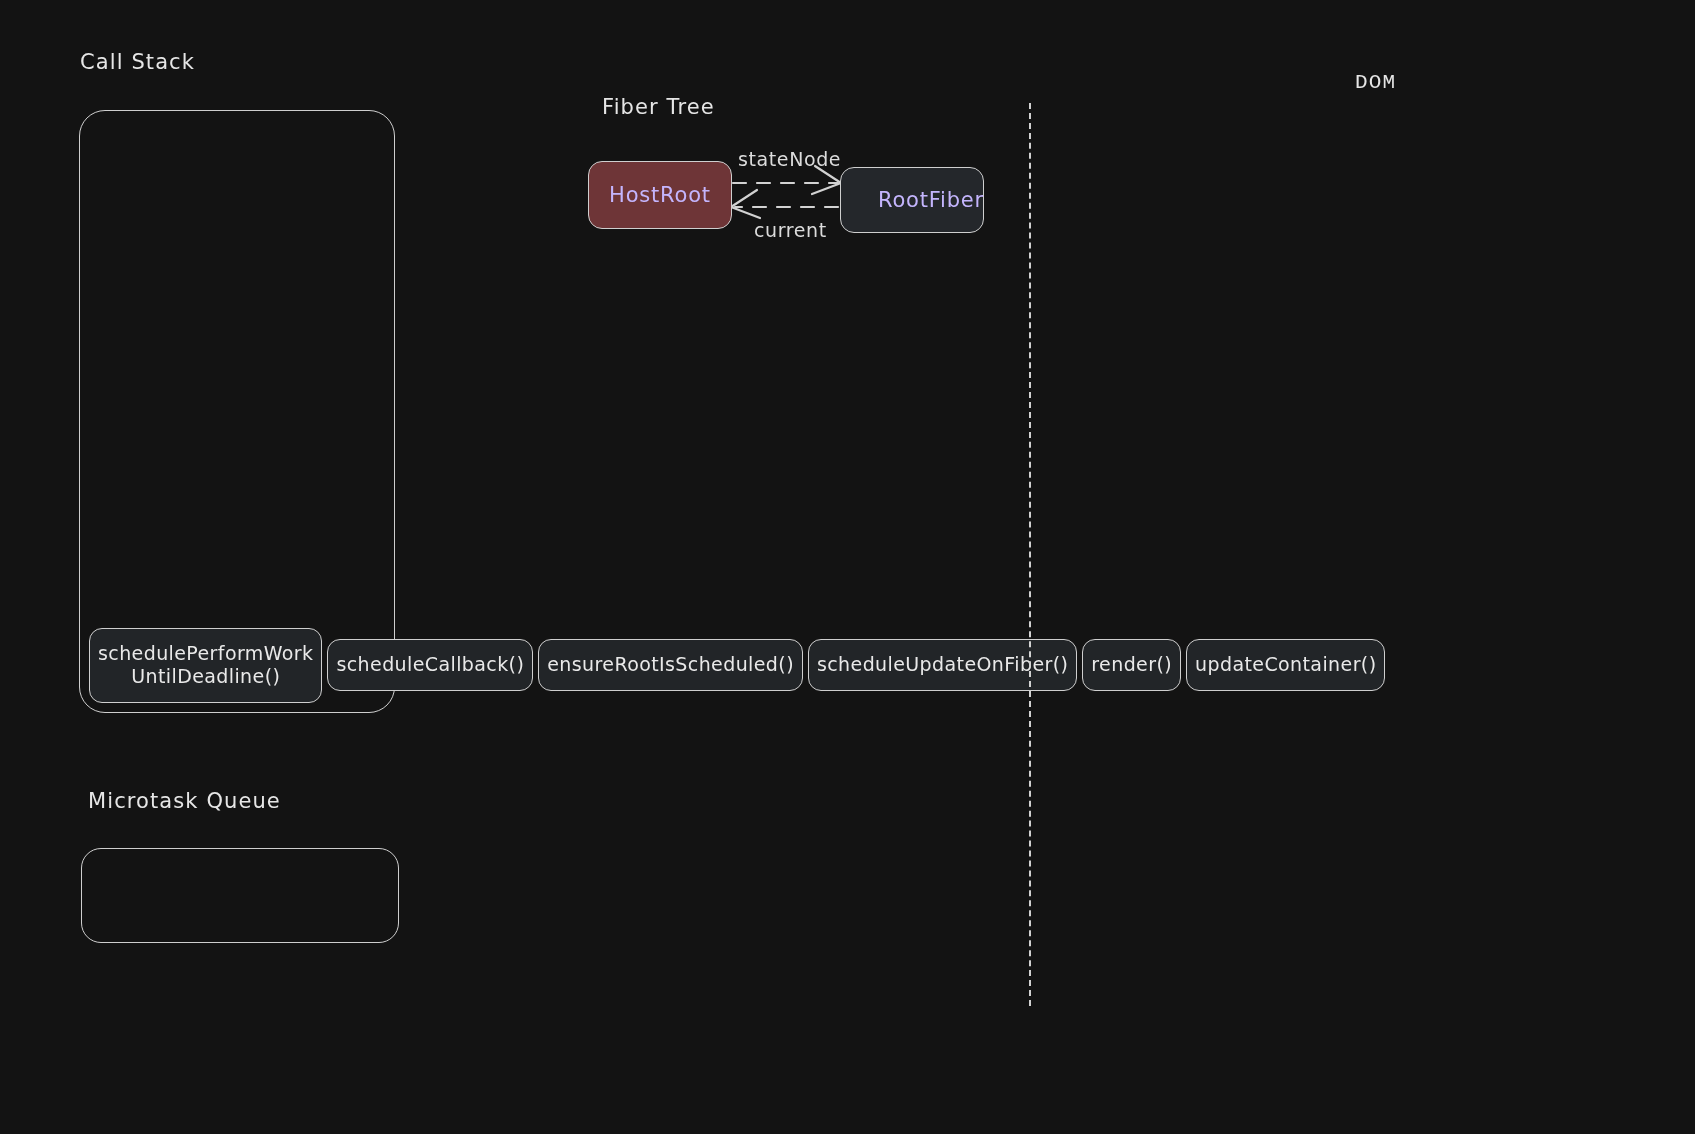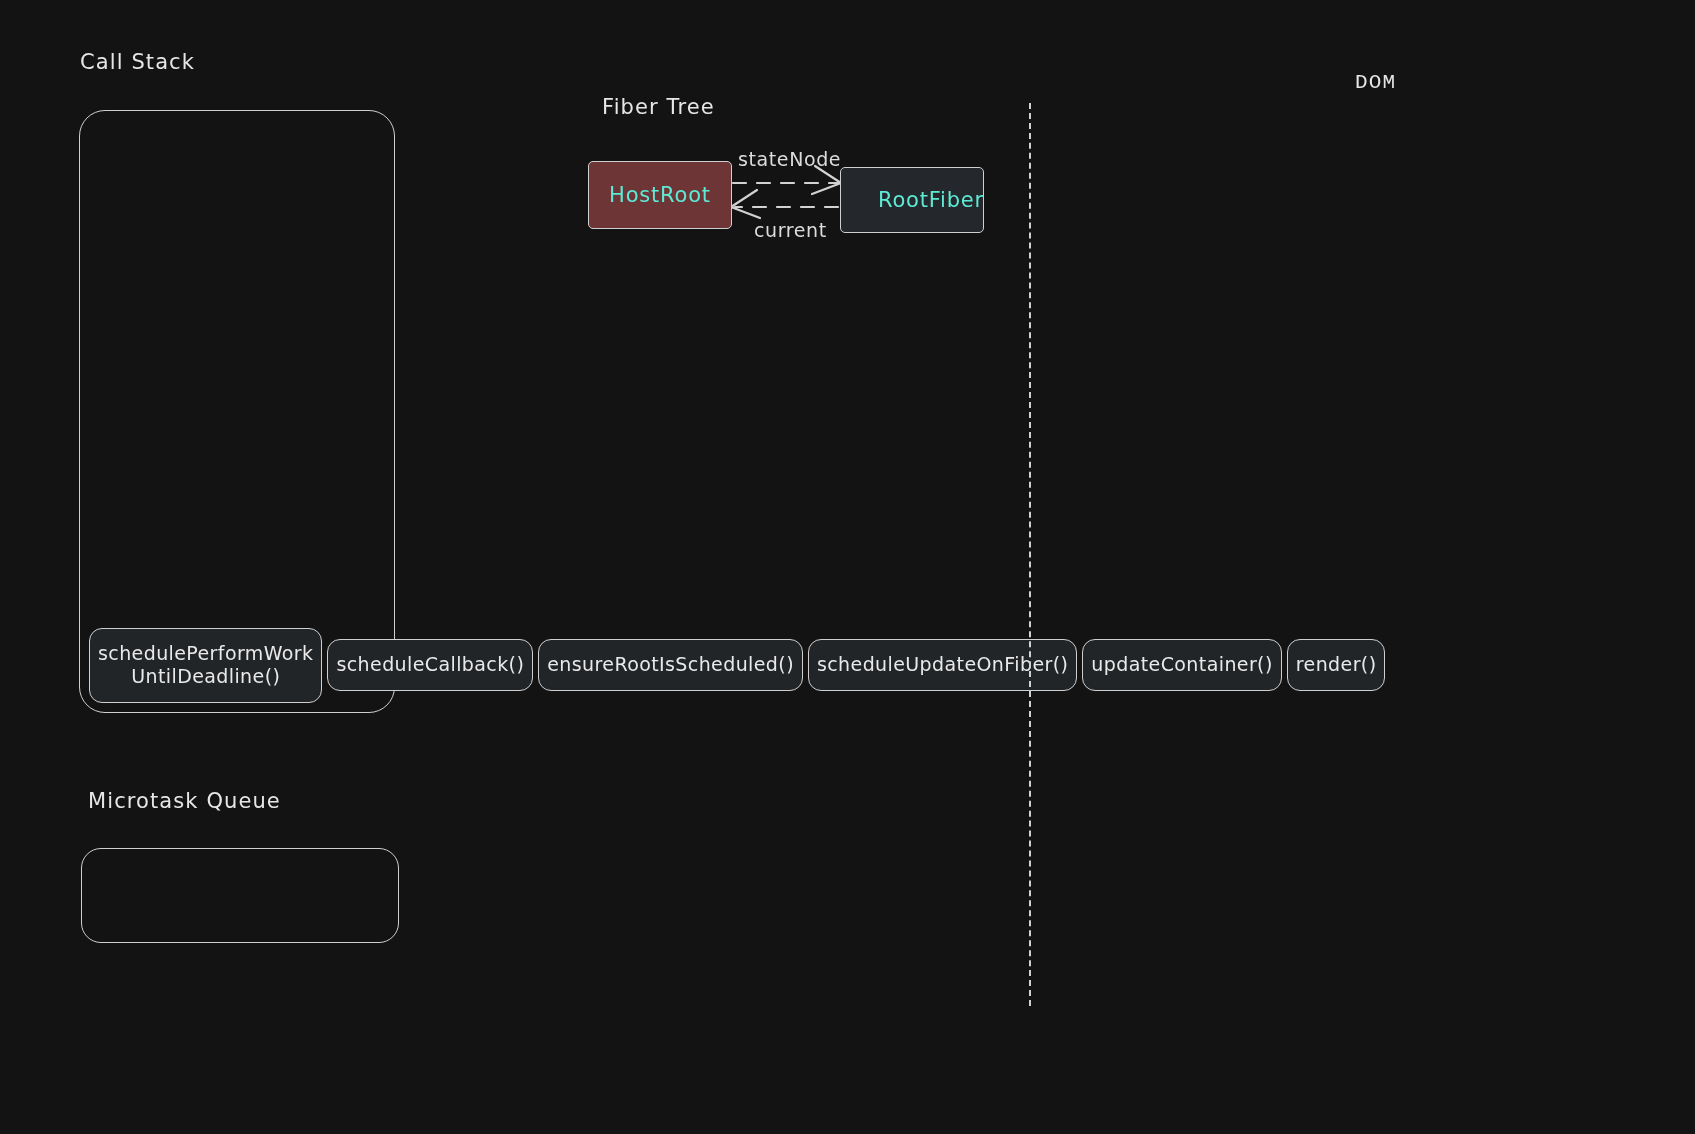--- a/index.html
+++ b/index.html
@@ -86,27 +86,27 @@
     border: 1.6px solid #cfcfcf;
     border-radius: 20px;
     box-sizing: border-box;
   }
 
   
   .fiber-node {
     position: absolute;
     box-sizing: border-box;
     border: 1.6px solid #cfcfcf;
-    border-radius: 5px;
+    border-radius: 14px;
     display: flex;
     align-items: center;
     justify-content: center;
     font-size: 21px;
     letter-spacing: 0.8px;
-    color: #5eead4;
+    color: #c4b5fd;
   }
 
   #node-hostroot {
     left: 588px;
     top: 161px;
     width: 144px;
     height: 68px;
     background: #6e3537;
   }
 
@@ -156,22 +156,22 @@
 
   <div class="section-label" id="callstack-label">Call Stack</div>
 
   <div class="stack-container">
     <div class="stack-frames" id="stack-frames">
         <div class="stack-frame">schedulePerformWork
 UntilDeadline()</div>
         <div class="stack-frame">scheduleCallback()</div>
         <div class="stack-frame">ensureRootIsScheduled()</div>
         <div class="stack-frame">scheduleUpdateOnFiber()</div>
+        <div class="stack-frame">render()</div>
         <div class="stack-frame">updateContainer()</div>
-        <div class="stack-frame">render()</div>
       </div>
   </div>
 
   <div class="section-label" id="microtask-label">Microtask Queue</div>
 
   <div class="microtask-container" id="microtask-container"></div>
 
   <div class="section-label" id="fibertree-label">Fiber Tree</div>
 
   <svg class="edge-svg" viewBox="0 0 1695 1134">

